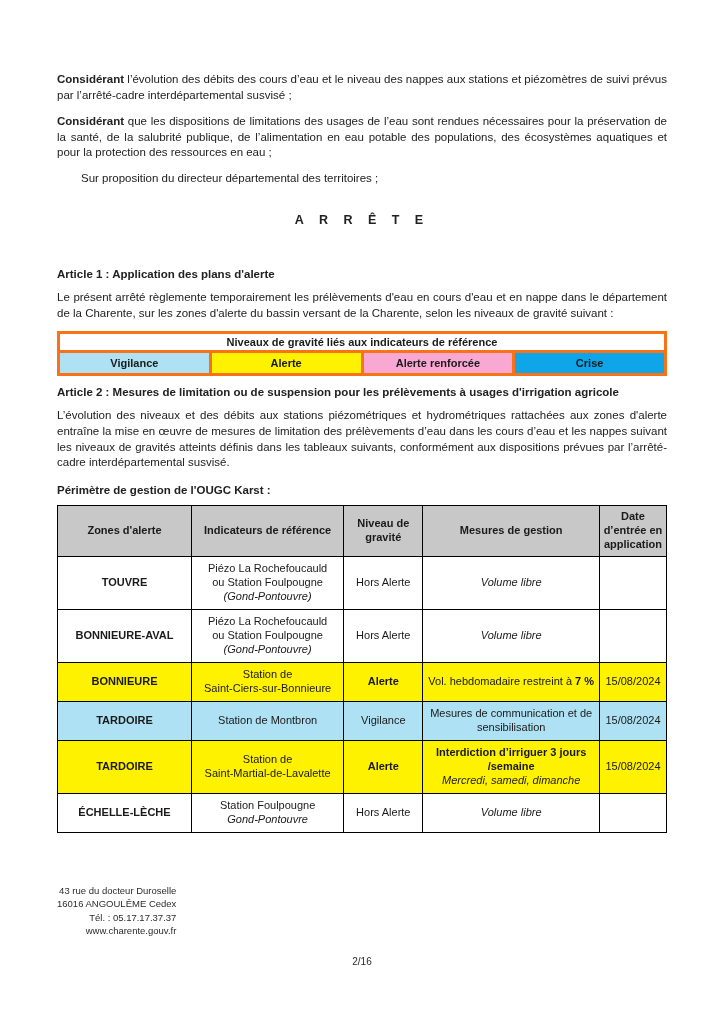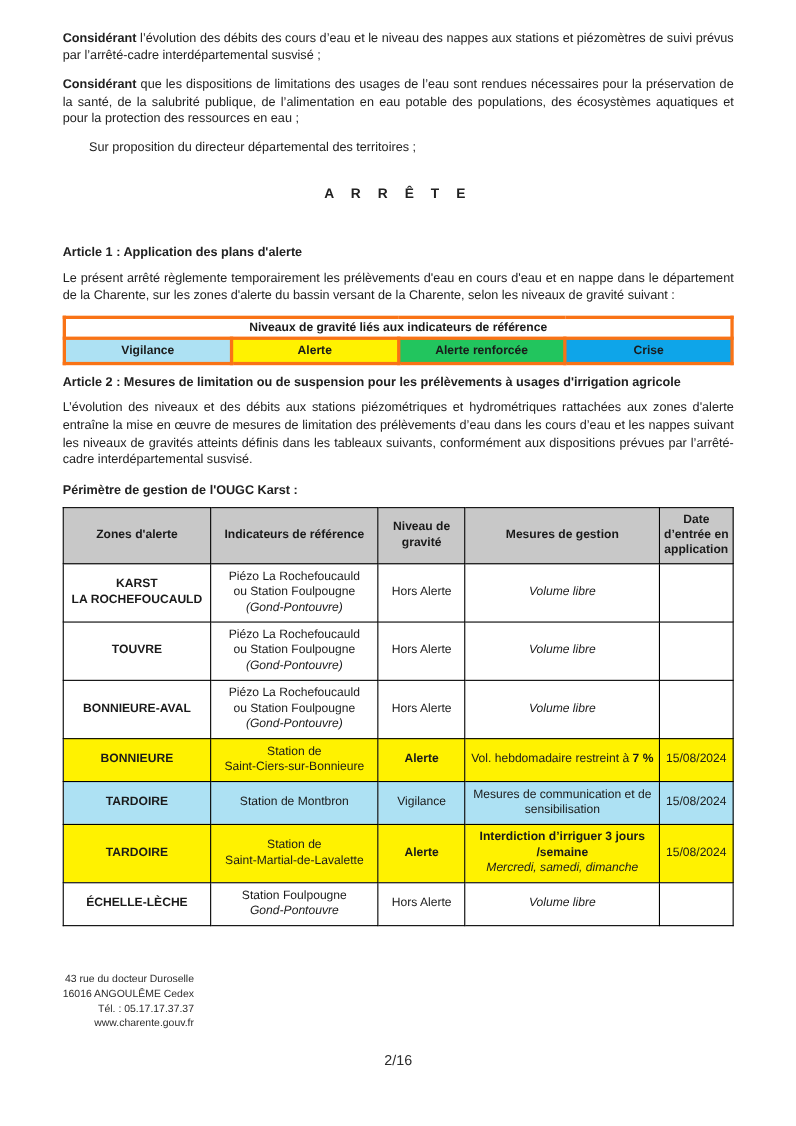--- a/index.html
+++ b/index.html
@@ -3,57 +3,57 @@
 <meta charset="utf-8">
 <style>
   html,body{margin:0;padding:0;background:#ffffff;}
   body{
     width:724px;height:1024px;position:relative;overflow:hidden;
     font-family:"Liberation Sans", sans-serif;
     color:#212121;
     -webkit-font-smoothing:antialiased;
   }
   .page{position:absolute;top:0;left:0;width:724px;height:1024px;box-sizing:border-box;
-        padding:28px 57px 0 57px;}
+        padding:72px 57px 0 57px;}
   p{margin:0 0 10px 0;font-size:11.5px;line-height:1.38;text-align:justify;}
   .b{font-weight:bold;}
   .i{font-style:italic;}
   .plain{text-align:left;}
   .arrete{
     text-align:center;font-weight:bold;font-size:12.5px;letter-spacing:6px;
     margin:26px 0 40px 0;
   }
   h3{font-size:11.5px;font-weight:bold;margin:0 0 7px 0;line-height:1.35;}
   .section-head{font-size:11.5px;font-weight:bold;margin:2px 0 9px 0;}
 
   
   table.gravity{width:100%;border-collapse:collapse;margin:2px 0 9px 0;}
   table.gravity td{border:3px solid #f97316;font-size:11px;font-weight:bold;text-align:center;
                    padding:2px 2px;color:#1a1a1a;}
   table.gravity .lvl{width:25%;padding:4px 2px;}
   .bg-vigilance{background:#ade1f3;}
   .bg-alerte{background:#fff200;}
-  .bg-renforcee{background:#22c55e;margin-top:33px;}
+  .bg-renforcee{background:#f9a8d4;margin-top:33px;}
   .bg-crise{background:#0ea5e9;}
 
   
   table.karst{width:100%;border-collapse:collapse;margin:2px 0 13px 0;}
   table.karst th, table.karst td{
     border:1px solid #000;font-size:11px;line-height:1.27;text-align:center;
     vertical-align:middle;padding:5px 4px;color:#1a1a1a;
   }
   table.karst th{background:#c8c8c8;font-weight:bold;padding:4px 2px;}
   td.zone{font-weight:bold;}
   tr.bg-yellow td{background:#fff200;}
   tr.bg-blue td{background:#ade1f3;}
 
   .footer{position:absolute;left:57px;top:884px;font-size:9.5px;line-height:1.42;
           color:#2b2b2b;text-align:right;}
   .pagenum{position:absolute;left:0;top:956px;width:724px;text-align:center;
-           font-size:13px;color:#2b2b2b;}
+           font-size:10px;color:#2b2b2b;}
 </style>
 </head>
 <body>
 
 <div class="page">
 
   <p><span class="b">Considérant</span><span> l’évolution des débits des cours d’eau et le niveau des nappes aux stations et piézomètres de suivi prévus par l’arrêté-cadre interdépartemental susvisé ;</span></p>
 
   <p><span class="b">Considérant</span><span> que les dispositions de limitations des usages de l’eau sont rendues nécessaires pour la préservation de la santé, de la salubrité publique, de l’alimentation en eau potable des populations, des écosystèmes aquatiques et pour la protection des ressources en eau ;</span></p>
 
@@ -94,34 +94,20 @@
     </colgroup>
     <tbody>
         <tr>
       <th>Zones d'alerte</th>
       <th>Indicateurs de référence</th>
       <th>Niveau de gravité</th>
       <th>Mesures de gestion</th>
       <th>Date d’entrée en application</th>
     </tr>
 
-    <tr>
-      <td class="zone">
-            <div>KARST</div>
-            <div>LA ROCHEFOUCAULD</div>
-          </td>
-      <td>
-            <div>Piézo La Rochefoucauld</div>
-            <div>ou Station Foulpougne</div>
-            <div class="i">(Gond-Pontouvre)</div>
-          </td>
-      <td>Hors Alerte</td>
-      <td class="i">Volume libre</td>
-      <td></td>
-    </tr>
 
     <tr>
       <td class="zone">TOUVRE</td>
       <td>
             <div>Piézo La Rochefoucauld</div>
             <div>ou Station Foulpougne</div>
             <div class="i">(Gond-Pontouvre)</div>
           </td>
       <td>Hors Alerte</td>
       <td class="i">Volume libre</td>

